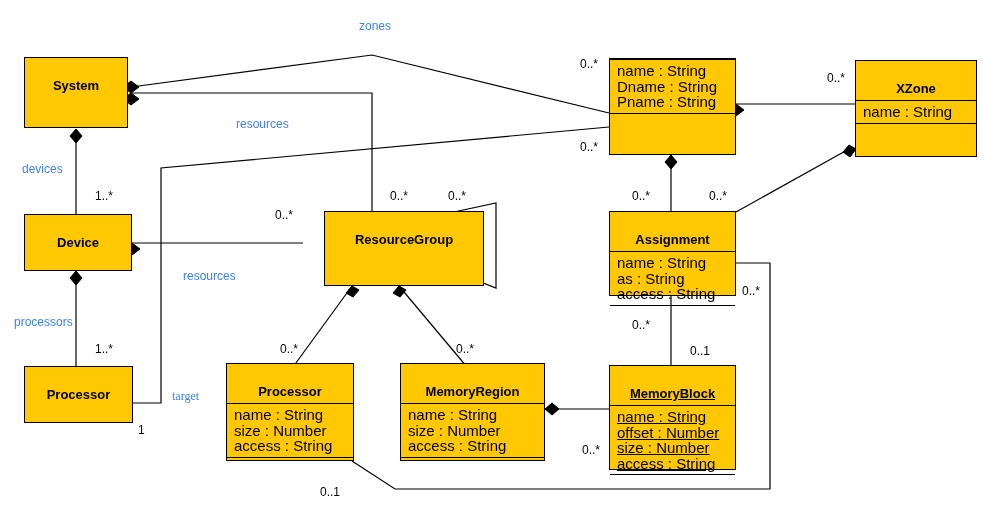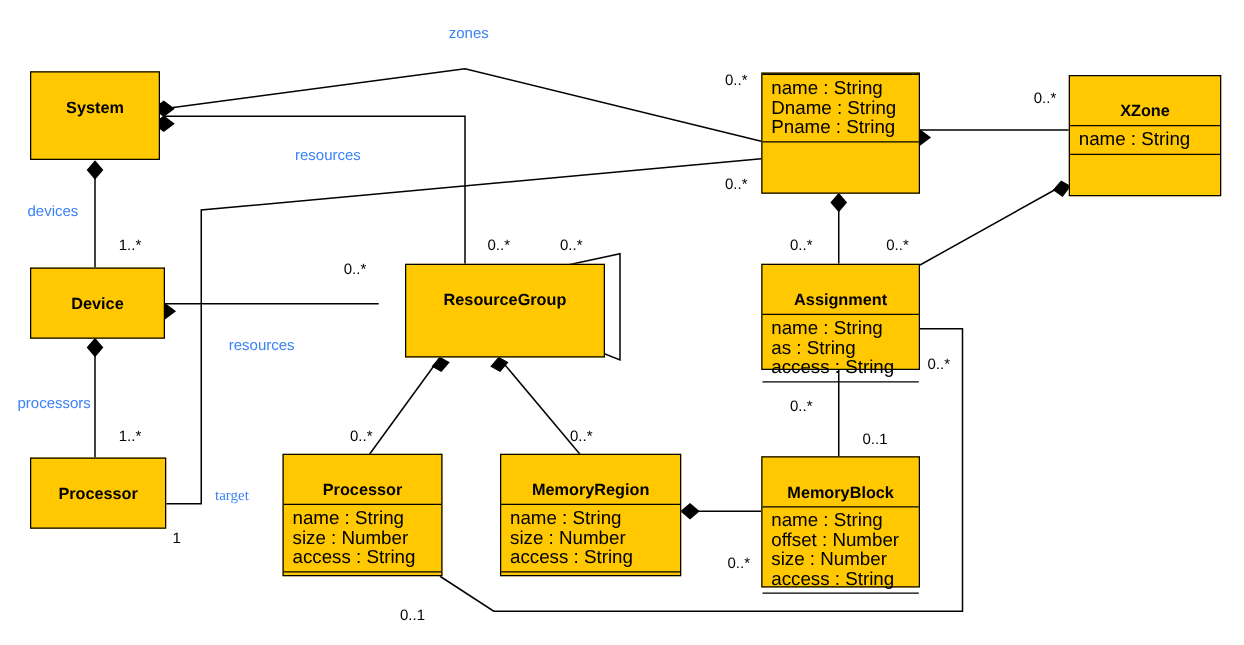--- a/index.html
+++ b/index.html
@@ -137,21 +137,21 @@
     <div class="uml-sep"></div>
     <div class="uml-attrs">
       <div class="uml-attr">name : String</div>
       <div class="uml-attr">size : Number</div>
       <div class="uml-attr">access : String</div>
     </div>
     <div class="uml-sep"></div>
     <div class="uml-ops"></div>
   </div>
 
-  <div class="uml-class" style="left:609px;top:365px;width:127px;height:105px;">
+  <div class="uml-class" style="left:609px;top:365px;width:127px;height:105px;text-decoration:underline;">
     <div class="uml-name">MemoryBlock</div>
     <div class="uml-sep"></div>
     <div class="uml-attrs">
       <div class="uml-attr">name : String</div>
       <div class="uml-attr">offset : Number</div>
       <div class="uml-attr">size : Number</div>
       <div class="uml-attr">access : String</div>
     </div>
     <div class="uml-sep"></div>
     <div class="uml-ops"></div>

